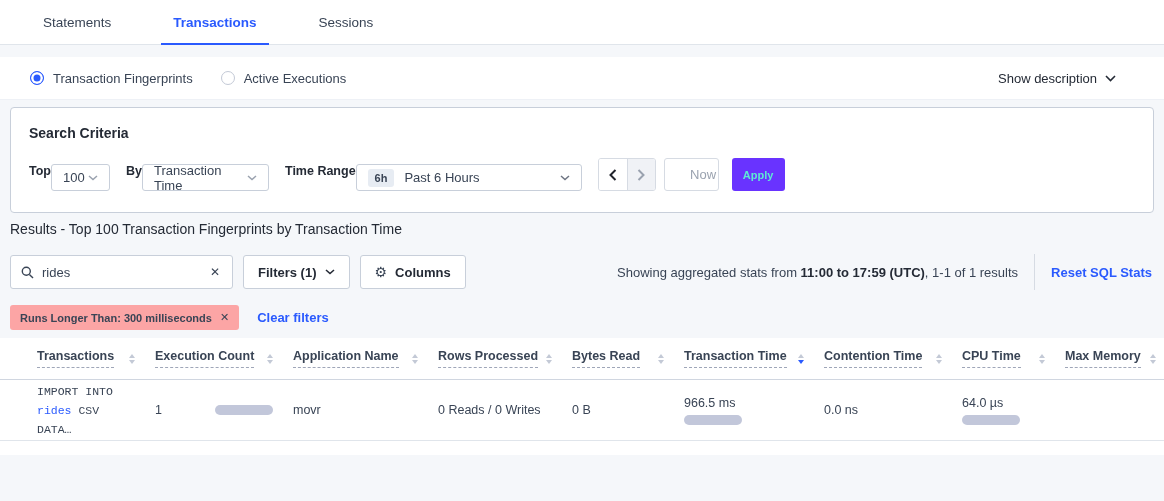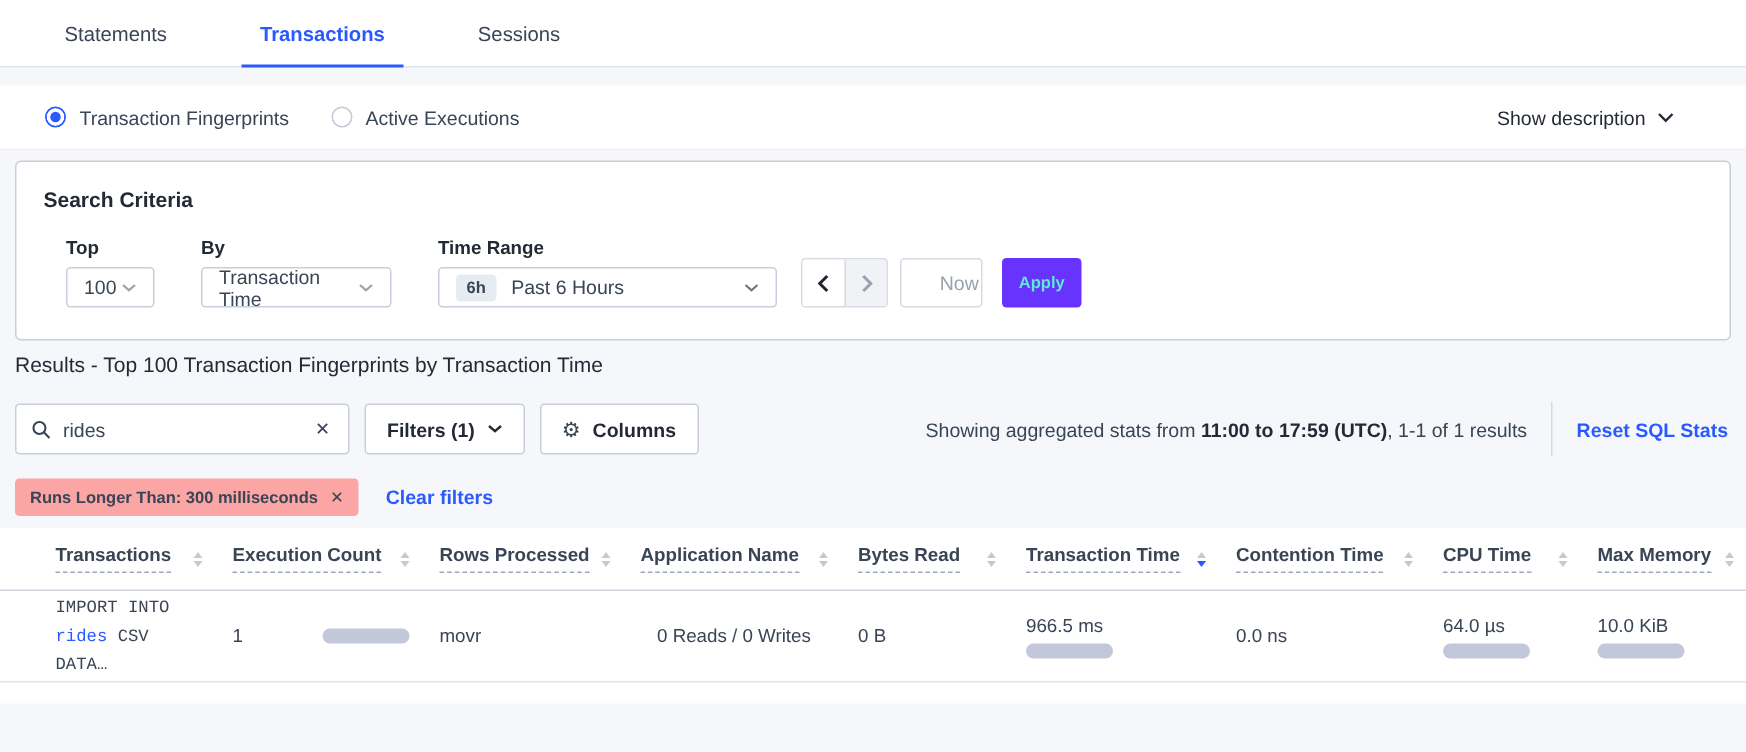--- a/index.html
+++ b/index.html
@@ -29,21 +29,21 @@
   .radio.off { background:#fff; border:1px solid #c3c9d6; }
   .radio-label { font-size:13px; color:#394455; }
   .show-desc { margin-left:auto; margin-right:18px; display:flex; align-items:center;
                gap:8px; font-size:13px; color:#242a35; cursor:pointer; }
 
   
   .card { background:#fff; border:1px solid #c8cfda; border-radius:4px;
           margin:7px 10px 0; padding:17px 18px 21px; }
   .card-title { font-size:14px; font-weight:bold; color:#242a35; margin-bottom:17px; }
   .form-row { display:flex; align-items:flex-end; }
-  .fgroup { display:flex; flex-direction:column; margin-right:16px;margin-left:15px; }
+  .fgroup { display:flex; margin-right:16px; }
   .flabel { font-size:12.5px; font-weight:bold; color:#242a35; margin-bottom:6px; }
   .select { height:27px; border:1px solid #c8cfda; border-radius:3px; background:#fff;
             display:flex; align-items:center; padding:0 11px; cursor:pointer; }
   .select .val { font-size:13px; color:#394455; }
   .select .chev { margin-left:auto; display:flex; }
   .sel-top { width:59px; }
   .sel-by  { width:127px; }
   .sel-range { width:226px; }
   .range-badge { background:#e7ecf3; border-radius:3px; font-size:11px; font-weight:bold;
                  padding:3px 7px; margin-right:10px; color:#394455; }
@@ -245,29 +245,29 @@
             <i class="tri tri-down"></i>
           </span>
       </div>
       <div class="th c2">
         <span class="th-label">Execution Count</span>
         <span class="sort">
             <i class="tri tri-up"></i>
             <i class="tri tri-down"></i>
           </span>
       </div>
+      <div class="th c3">
+        <span class="th-label">Application Name</span>
+        <span class="sort">
+            <i class="tri tri-up"></i>
+            <i class="tri tri-down"></i>
+          </span>
+      </div>
       <div class="th c4">
         <span class="th-label">Rows Processed</span>
-        <span class="sort">
-            <i class="tri tri-up"></i>
-            <i class="tri tri-down"></i>
-          </span>
-      </div>
-      <div class="th c3">
-        <span class="th-label">Application Name</span>
         <span class="sort">
             <i class="tri tri-up"></i>
             <i class="tri tri-down"></i>
           </span>
       </div>
       <div class="th c5">
         <span class="th-label">Bytes Read</span>
         <span class="sort">
             <i class="tri tri-up"></i>
             <i class="tri tri-down"></i>
@@ -317,20 +317,16 @@
       <div class="td c5">0 B</div>
       <div class="td c6 stacked">
         <div class="num">966.5 ms</div>
         <div class="bar"></div>
       </div>
       <div class="td c7">0.0 ns</div>
       <div class="td c8 stacked">
         <div class="num">64.0 µs</div>
         <div class="bar"></div>
       </div>
-      <div class="td c9 stacked">
-        <div class="num">10.0 KiB</div>
-        <div class="bar"></div>
-      </div>
     </div>
   </div>
 
 </div>
 
 </body></html>

